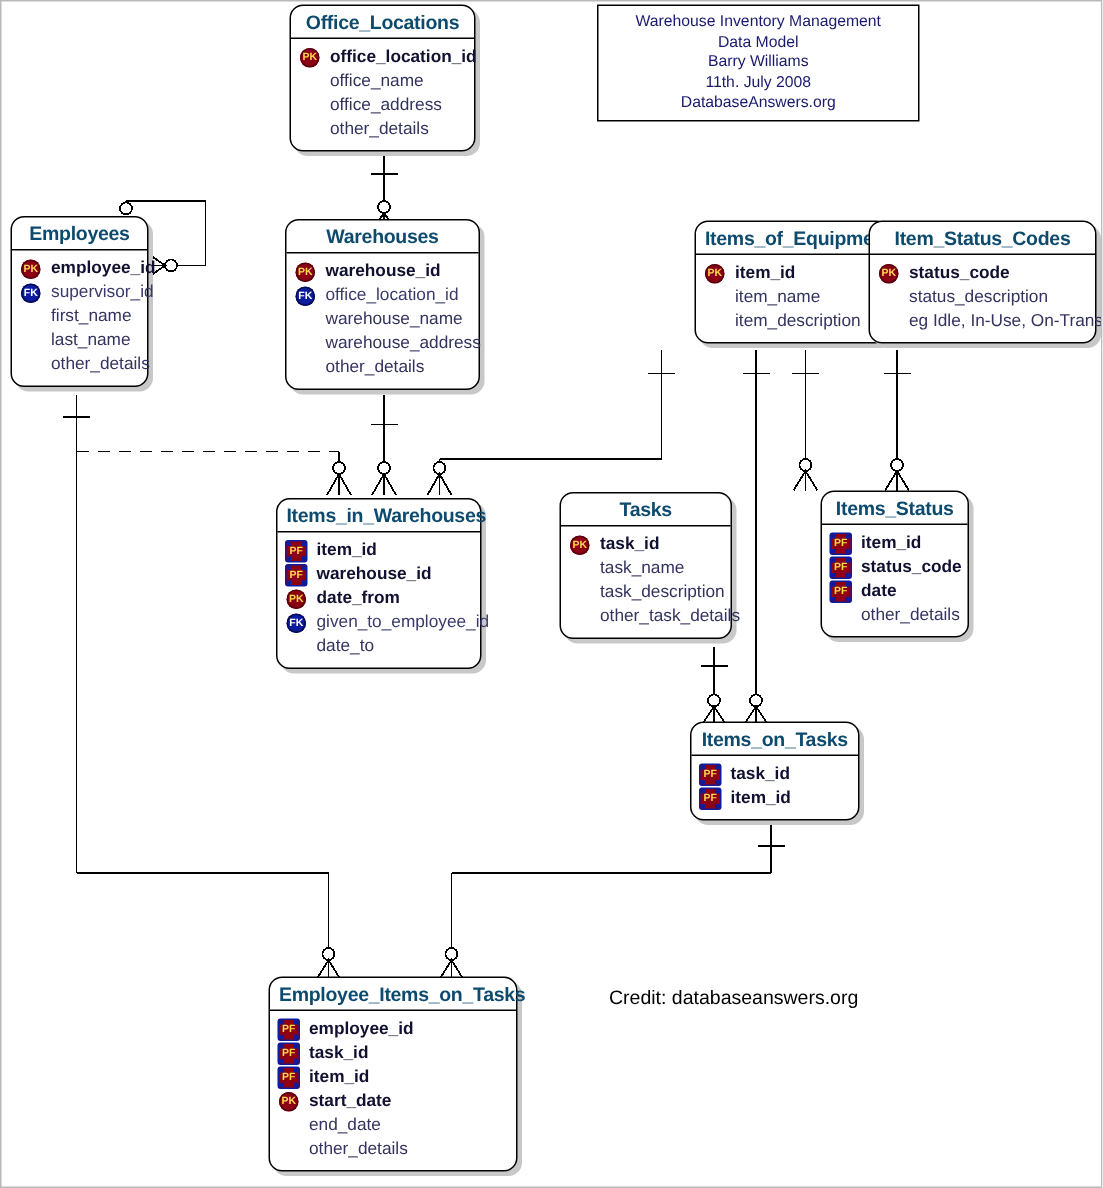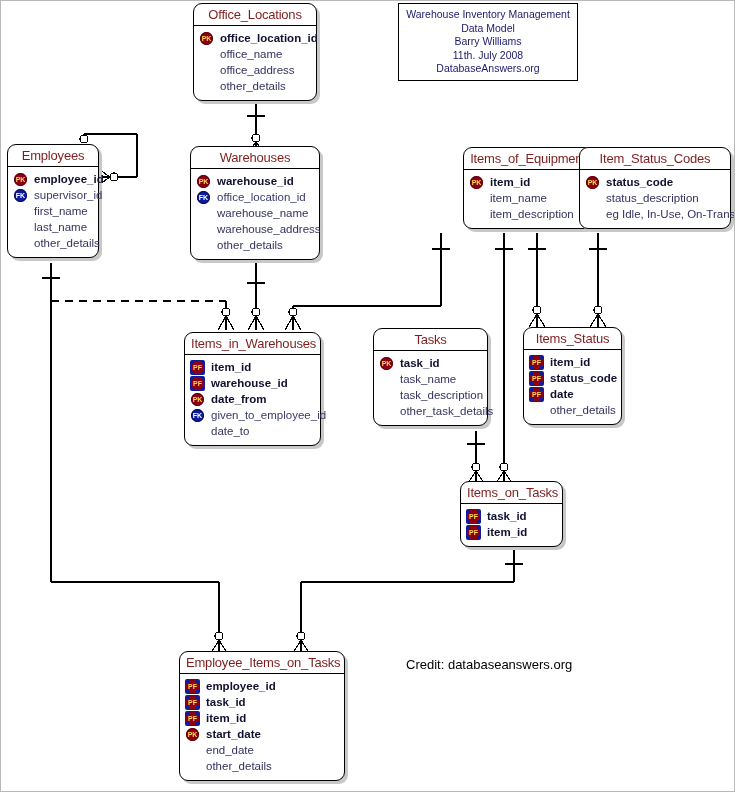--- a/index.html
+++ b/index.html
@@ -33,22 +33,22 @@
     position: absolute;
     background: #ffffff;
     border: 1px solid #000000;
     border-radius: 9px;
     box-sizing: border-box;
     box-shadow: 3px 3px 0 0 #c8c8c8;
     z-index: 5;
   }
   .entity-title {
     text-align: center;
-    color: #7f1d1d;
-    font-weight: normal;
+    color: #0c4a6e;
+    font-weight: bold;
     font-size: 13px;
     padding: 3px 6px 3px 6px;
     border-bottom: 1px solid #000000;
     white-space: nowrap;
     letter-spacing: -0.2px;
   }
   .attrs {
     padding: 4px 6px 6px 6px;
   }
   .attr {
@@ -226,21 +226,21 @@
       <path d="M292 652 L300 639 L308 652 M300 639 L300 652"></path>
 
       <circle cx="113" cy="176" r="4" fill="#ffffff"></circle>
       <path d="M99 169 L109 176 L99 183 M109 176 L99 176"></path>
 
       <circle cx="83" cy="138" r="4" fill="#ffffff"></circle>
 
     </g>
   </svg>
 
-  <div class="title-box" style="left:397px; top:2px; width:180px;">
+  <div class="title-box" style="left:397px; top:2px; width:215px;">
     <div>Warehouse Inventory Management</div>
     <div>Data Model</div>
     <div>Barry Williams</div>
     <div>11th. July 2008</div>
     <div>DatabaseAnswers.org</div>
   </div>
 
   <div class="credit" style="left:405px; top:656px;text-align:right;">Credit: databaseanswers.org</div>
 
   <div class="entity" style="left:192px; top:2px; width:124px;">
@@ -394,21 +394,21 @@
           <span class="badge-slot"></span>
           <span class="lbl">task_description</span>
         </div>
         <div class="attr plain">
           <span class="badge-slot"></span>
           <span class="lbl">other_task_details</span>
         </div>
       </div>
     </div>
 
-  <div class="entity" style="left:522px; top:326px; width:99px;">
+  <div class="entity" style="left:546px; top:326px; width:99px;">
       <div class="entity-title">Items_Status</div>
       <div class="attrs">
         <div class="attr key">
           <span class="badge-slot"><span class="badge pf">PF</span></span>
           <span class="lbl">item_id</span>
         </div>
         <div class="attr key">
           <span class="badge-slot"><span class="badge pf">PF</span></span>
           <span class="lbl">status_code</span>
         </div>
@@ -416,21 +416,21 @@
           <span class="badge-slot"><span class="badge pf">PF</span></span>
           <span class="lbl">date</span>
         </div>
         <div class="attr plain">
           <span class="badge-slot"></span>
           <span class="lbl">other_details</span>
         </div>
       </div>
     </div>
 
-  <div class="entity" style="left:459px; top:480px; width:103px;">
+  <div class="entity" style="left:459px; top:480px; width:113px;">
       <div class="entity-title">Items_on_Tasks</div>
       <div class="attrs">
         <div class="attr key">
           <span class="badge-slot"><span class="badge pf">PF</span></span>
           <span class="lbl">task_id</span>
         </div>
         <div class="attr key">
           <span class="badge-slot"><span class="badge pf">PF</span></span>
           <span class="lbl">item_id</span>
         </div>

